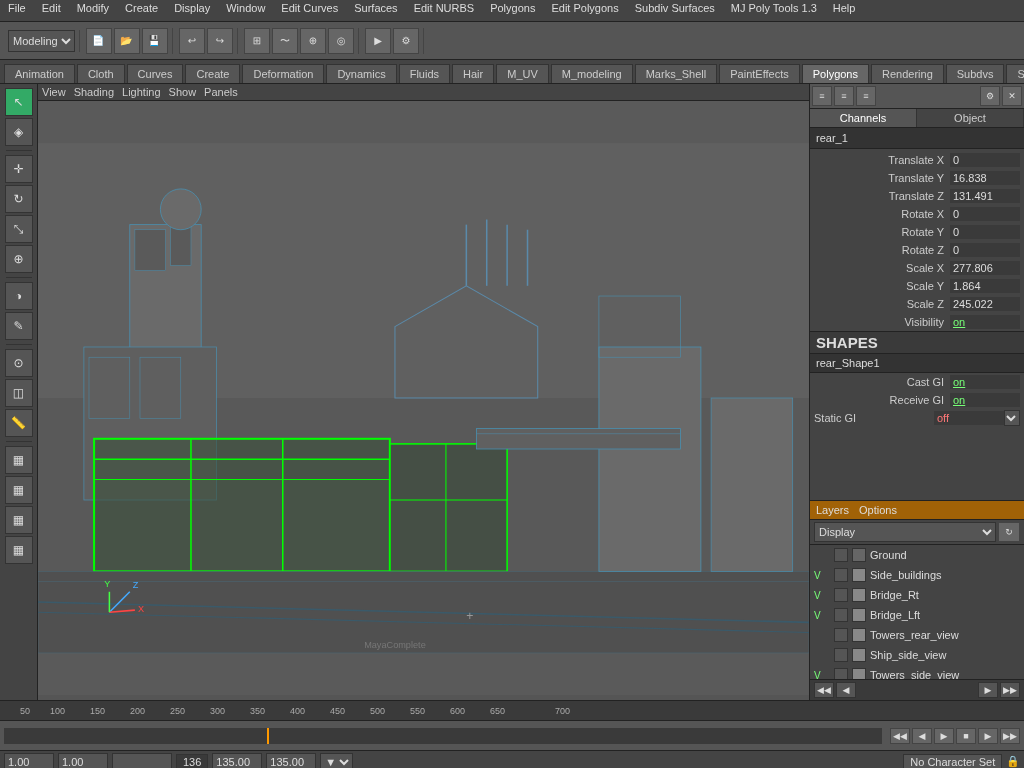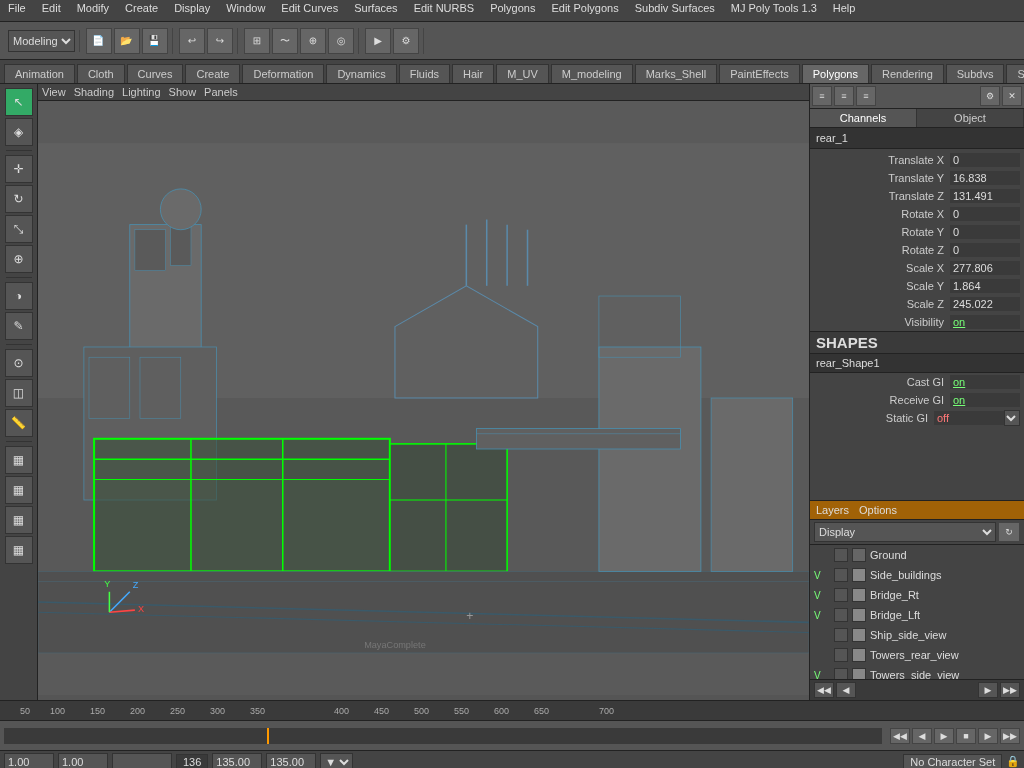--- a/index.html
+++ b/index.html
@@ -313,21 +313,21 @@
       <div id="shape-name-field" style="background:#333; padding:3px 6px; font-size:11px; color:#ddd; border-bottom:1px solid #222;">rear_Shape1</div>
       <div class="channel-row">
         <span class="channel-label">Cast GI</span>
         <span class="channel-value on">on</span>
       </div>
       <div class="channel-row">
         <span class="channel-label">Receive GI</span>
         <span class="channel-value on">on</span>
       </div>
       <div class="channel-row">
-        <span class="channel-label" style="display:flex;align-items:center;justify-content:flex-end;">
+        <span class="channel-label" style="display:flex;align-items:center;">
           <span>Static GI</span>
         </span>
         <span class="channel-value off">off</span>
         <select style="width:16px; height:16px; background:#555; border:1px solid #333; color:#ddd; font-size:9px;"><option>▼</option></select>
       </div>
     </div>
 
     <div id="layers-panel">
       <div id="layers-header">
         <span>Layers</span>
@@ -361,27 +361,27 @@
         <div class="layer-row">
           <span class="layer-v">V</span>
           <div class="layer-checkbox"></div>
           <div class="layer-color" style="background:#888;"></div>
           <span class="layer-name">Bridge_Lft</span>
         </div>
         <div class="layer-row">
           <span class="layer-v"></span>
           <div class="layer-checkbox"></div>
           <div class="layer-color" style="background:#888;"></div>
+          <span class="layer-name">Towers_rear_view</span>
+        </div>
+        <div class="layer-row">
+          <span class="layer-v"></span>
+          <div class="layer-checkbox"></div>
+          <div class="layer-color" style="background:#888;"></div>
           <span class="layer-name">Ship_side_view</span>
-        </div>
-        <div class="layer-row">
-          <span class="layer-v"></span>
-          <div class="layer-checkbox"></div>
-          <div class="layer-color" style="background:#888;"></div>
-          <span class="layer-name">Towers_rear_view</span>
         </div>
         <div class="layer-row">
           <span class="layer-v">V</span>
           <div class="layer-checkbox"></div>
           <div class="layer-color" style="background:#888;"></div>
           <span class="layer-name">Towers_side_view</span>
         </div>
 
       </div>
 
@@ -398,21 +398,21 @@
 
 <div id="timeline">
   <div id="timeline-ruler">
     <div style="font-size:9px;color:#aaa;min-width:30px;">50</div>
     <div style="font-size:9px;color:#aaa;min-width:40px;">100</div>
     <div style="font-size:9px;color:#aaa;min-width:40px;">150</div>
     <div style="font-size:9px;color:#aaa;min-width:40px;">200</div>
     <div style="font-size:9px;color:#aaa;min-width:40px;">250</div>
     <div style="font-size:9px;color:#aaa;min-width:40px;">300</div>
     <div style="font-size:9px;color:#aaa;min-width:40px;">350</div>
-    <div style="font-size:9px;color:#aaa;min-width:40px;margin-left:44px;">400</div>
+    <div style="font-size:9px;color:#aaa;min-width:40px;">400</div>
     <div style="font-size:9px;color:#aaa;min-width:40px;">450</div>
     <div style="font-size:9px;color:#aaa;min-width:40px;">500</div>
     <div style="font-size:9px;color:#aaa;min-width:40px;">550</div>
     <div style="font-size:9px;color:#aaa;min-width:40px;">600</div>
     <div style="font-size:9px;color:#aaa;min-width:40px;">650</div>
     <div style="font-size:9px;color:#aaa;min-width:40px;text-align:right;">700</div>
   </div>
   <div id="timeline-bar">
     <div style="background:#3a3a3a;height:16px;flex:1;margin-right:8px;position:relative;cursor:pointer;">
       <div style="position:absolute;left:30%;top:0;width:2px;height:100%;background:#f90;"></div>

